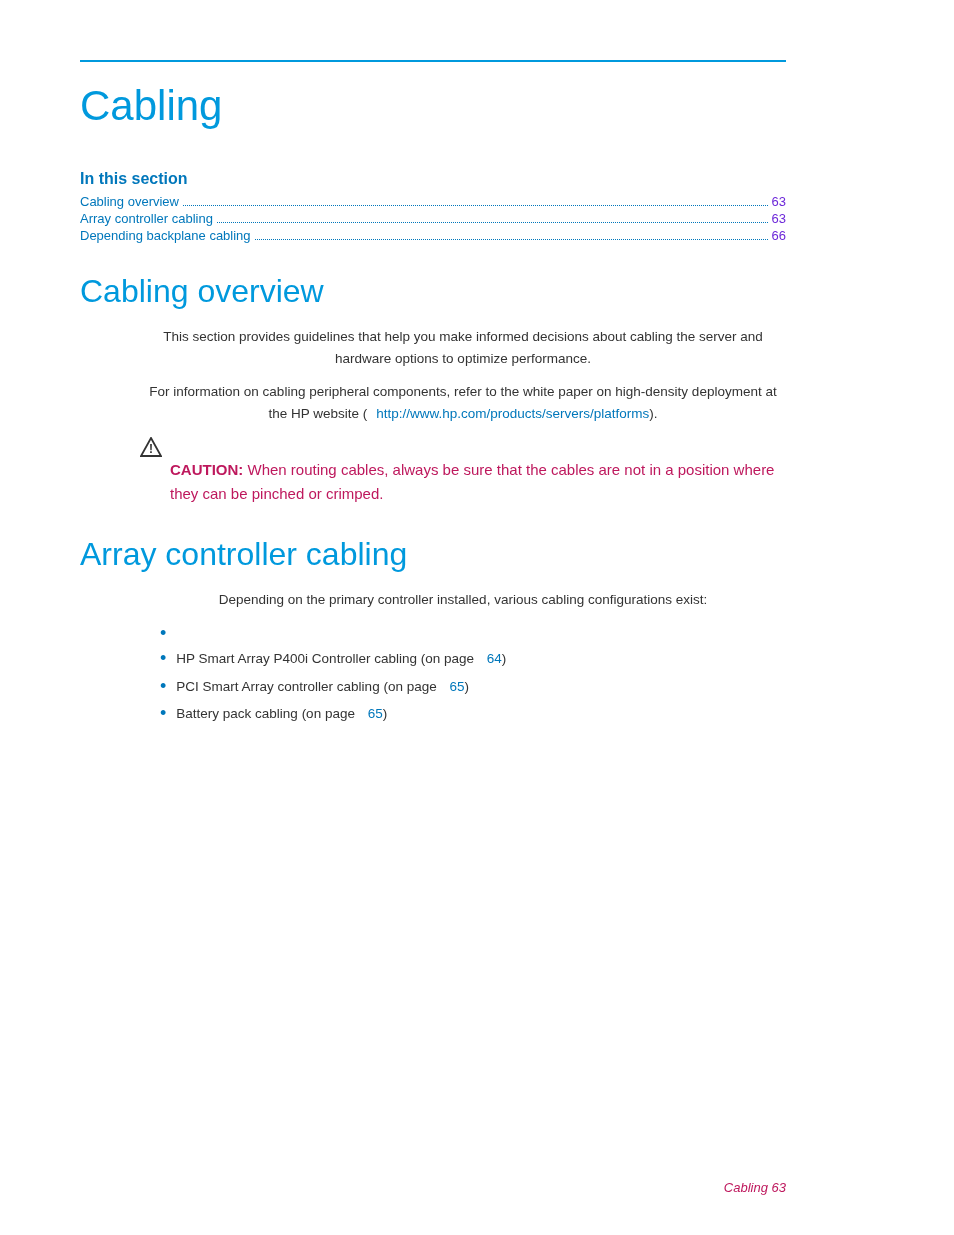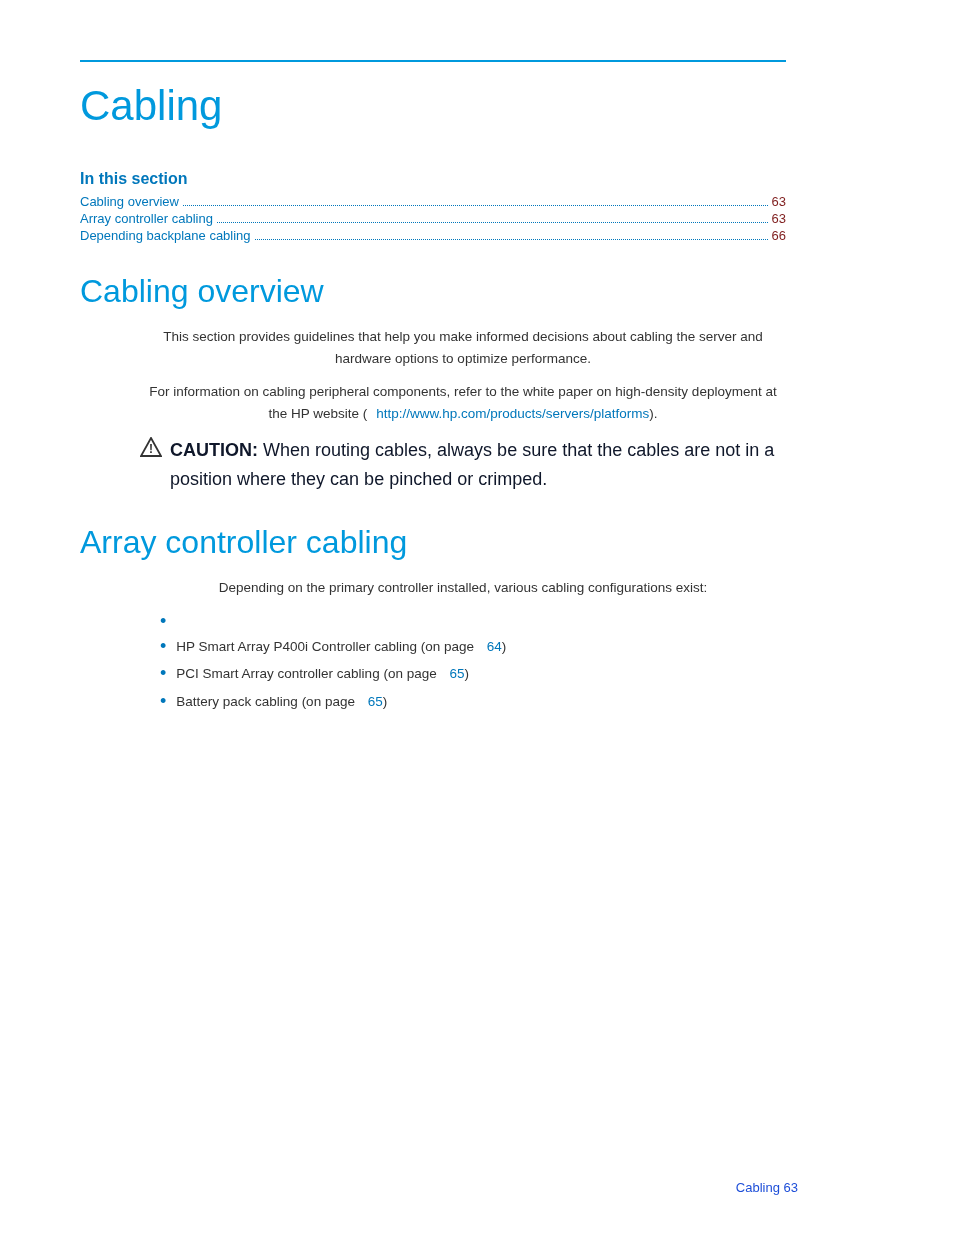--- a/index.html
+++ b/index.html
@@ -64,21 +64,21 @@
     }
 
     .toc-dots {
       flex: 1;
       border-bottom: 1px dotted #0077bb;
       margin: 0 4px;
       margin-bottom: 3px;
     }
 
     .toc-page {
-      color: #7f1d1d;
+      color: #6d28d9;
       flex-shrink: 0;
     }
 
     .section-title {
       font-size: 32px;
       font-weight: normal;
       color: #0099dd;
       margin-bottom: 16px;
       margin-top: 10px;
     }
@@ -109,23 +109,24 @@
       margin-left: 0px;
     }
 
     .caution-icon {
       margin-right: 8px;
       flex-shrink: 0;
       margin-top: 1px;
     }
 
     .caution-text {
-      font-size: 18px;
+      font-size: 15px;
       line-height: 1.6;
-      color: #0f172a;
+      color: #be185d;
+      margin-top: 22px;
     }
 
     .caution-label {
       font-weight: bold;
     }
 
     .bullet-list {
       margin-left: 20px;
       margin-top: 8px;
     }
@@ -152,23 +153,24 @@
     }
 
     .bullet-text a {
       color: #0077bb;
       text-decoration: none;
     }
 
     .footer {
       position: absolute;
       bottom: 40px;
-      right: 68px;
+      right: 80px;
       font-size: 13px;
-      color: #1d4ed8;
+      color: #be185d;
+      font-style: italic;
     }
 
     .section-divider {
       margin-top: 30px;
     }
   </style>
 </head>
 <body>
 
 <div class="page">

